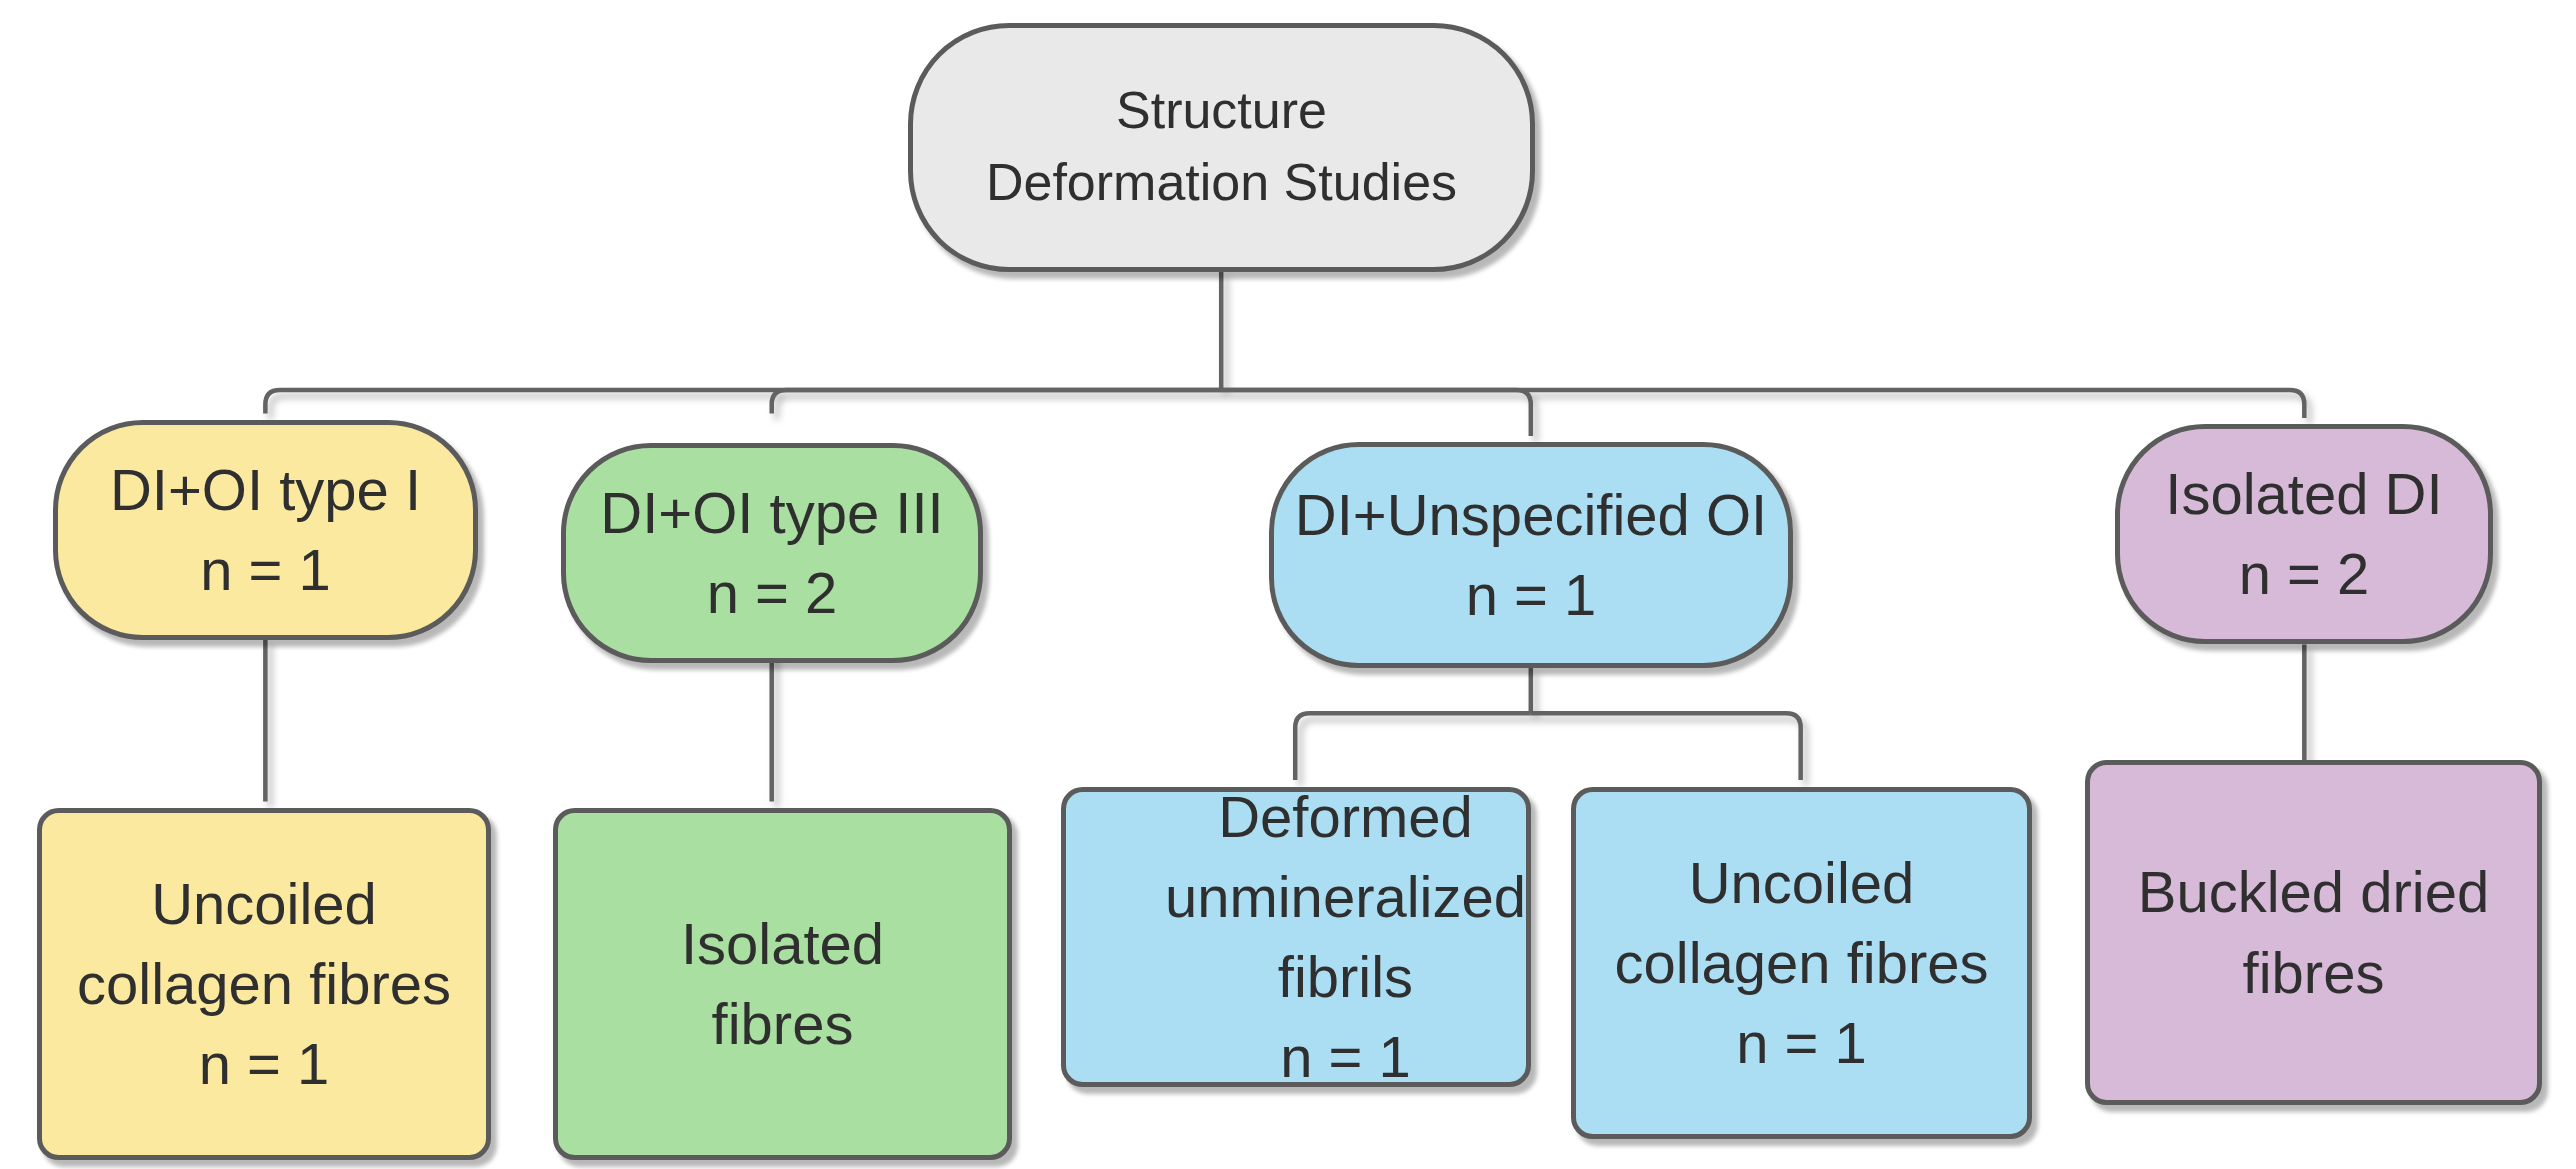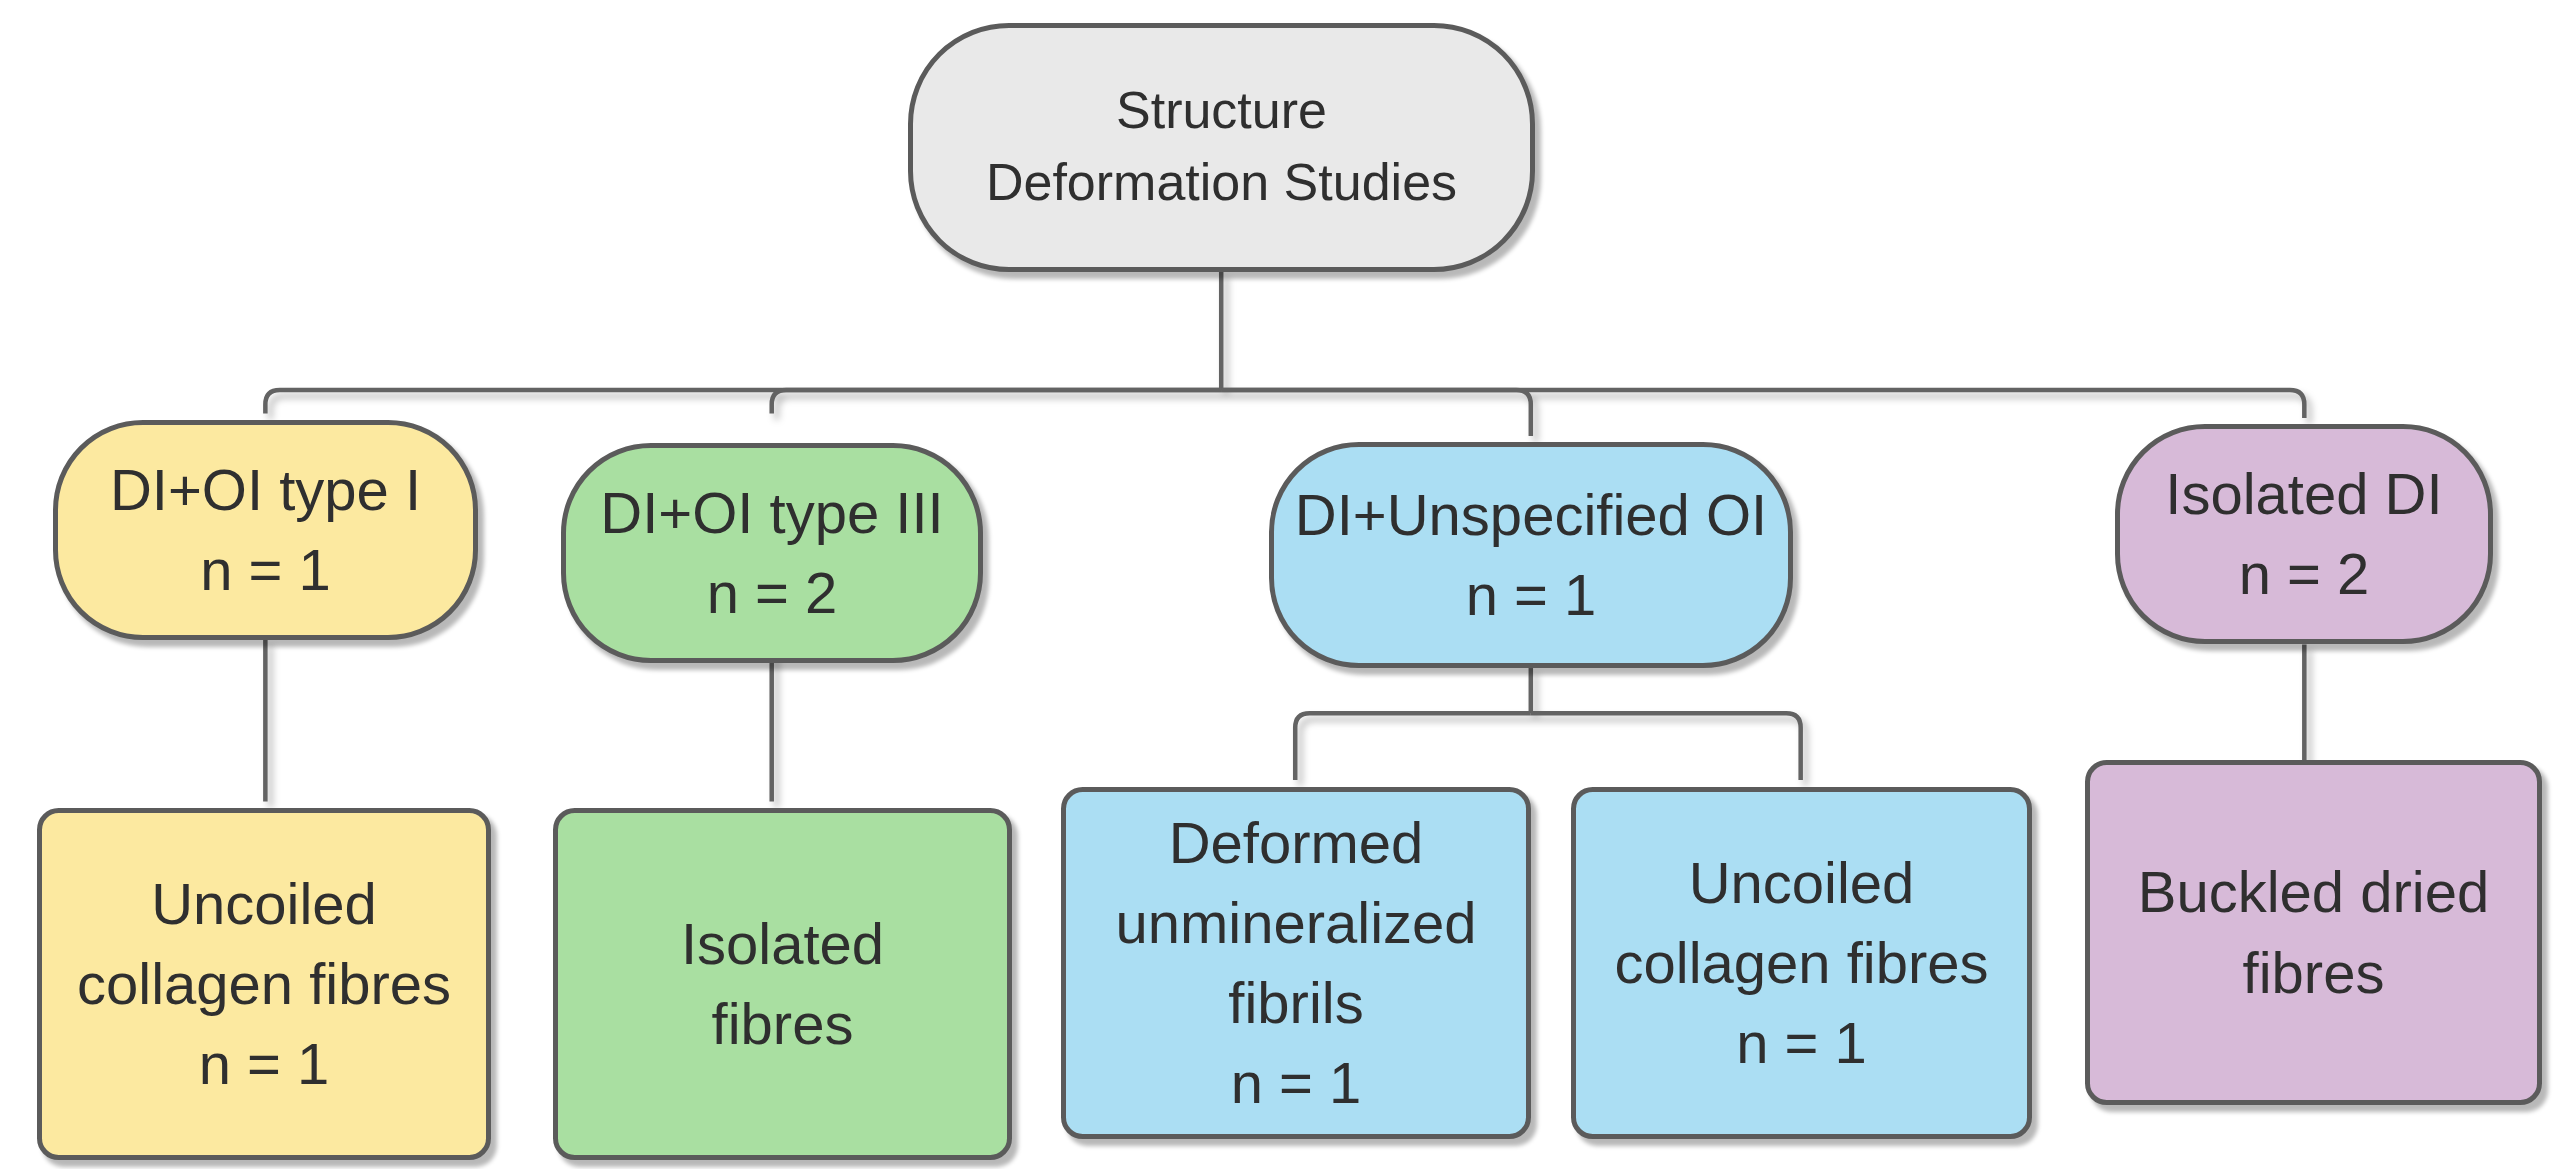--- a/index.html
+++ b/index.html
@@ -39,21 +39,21 @@
 
   
   .n-root        { left:908px; top:22.6px;  width:627px; height:249px; border-radius:101px; }
   .n-root .label { font-size: 52px; }
   .n-p1          { left:53px;   top:420px; width:425px; height:220px; }
   .n-p2          { left:561px;  top:443px; width:422px; height:220px; }
   .n-p3          { left:1269px; top:442px; width:524px; height:226px; }
   .n-p4          { left:2115px; top:424px; width:378px; height:220px; }
   .n-b1          { left:37px;   top:808px; width:454px; height:352px; }
   .n-b2          { left:553px;  top:808px; width:459px; height:352px; }
-  .n-b3          { left:1061px; top:787px; width:470px; height:352px; }
+  .n-b3          { left:1061px; top:787px; width:470px; height:300px;justify-content:flex-end; }
   .n-b4          { left:1571px; top:787px; width:461px; height:352px; }
   .n-b5          { left:2085px; top:760px; width:457px; height:345px; }
 </style>
 </head>
 <body>
 
 <div class="canvas">
 
   <svg class="edges-svg" viewBox="0 0 2854 1296" xmlns="http://www.w3.org/2000/svg">
     <defs>

